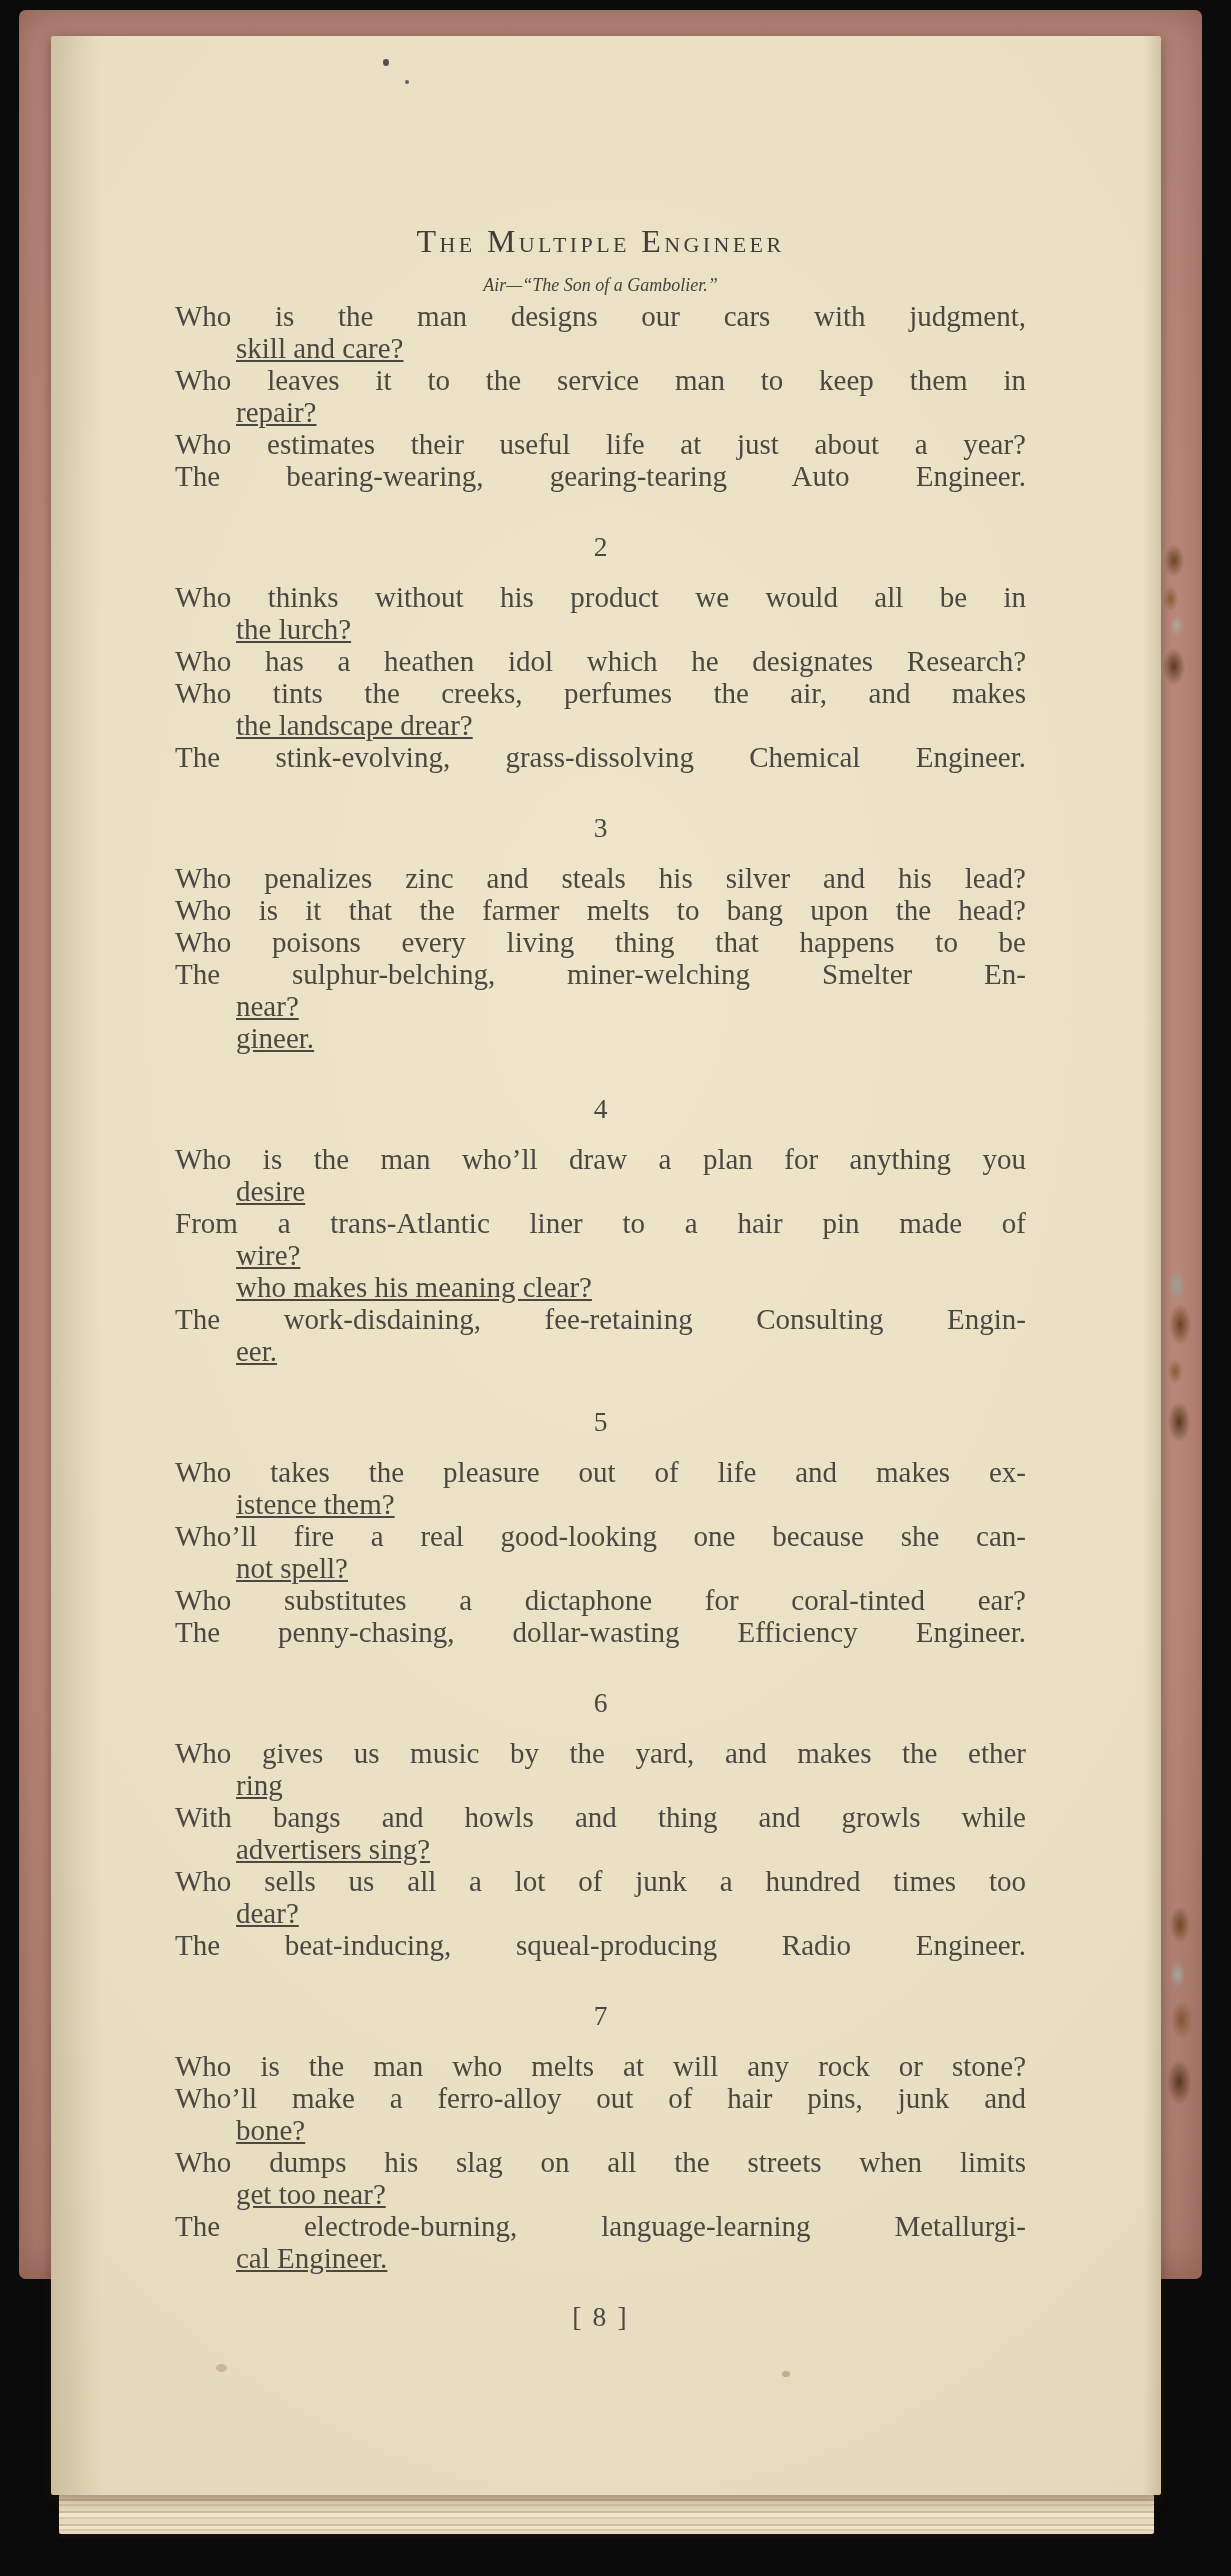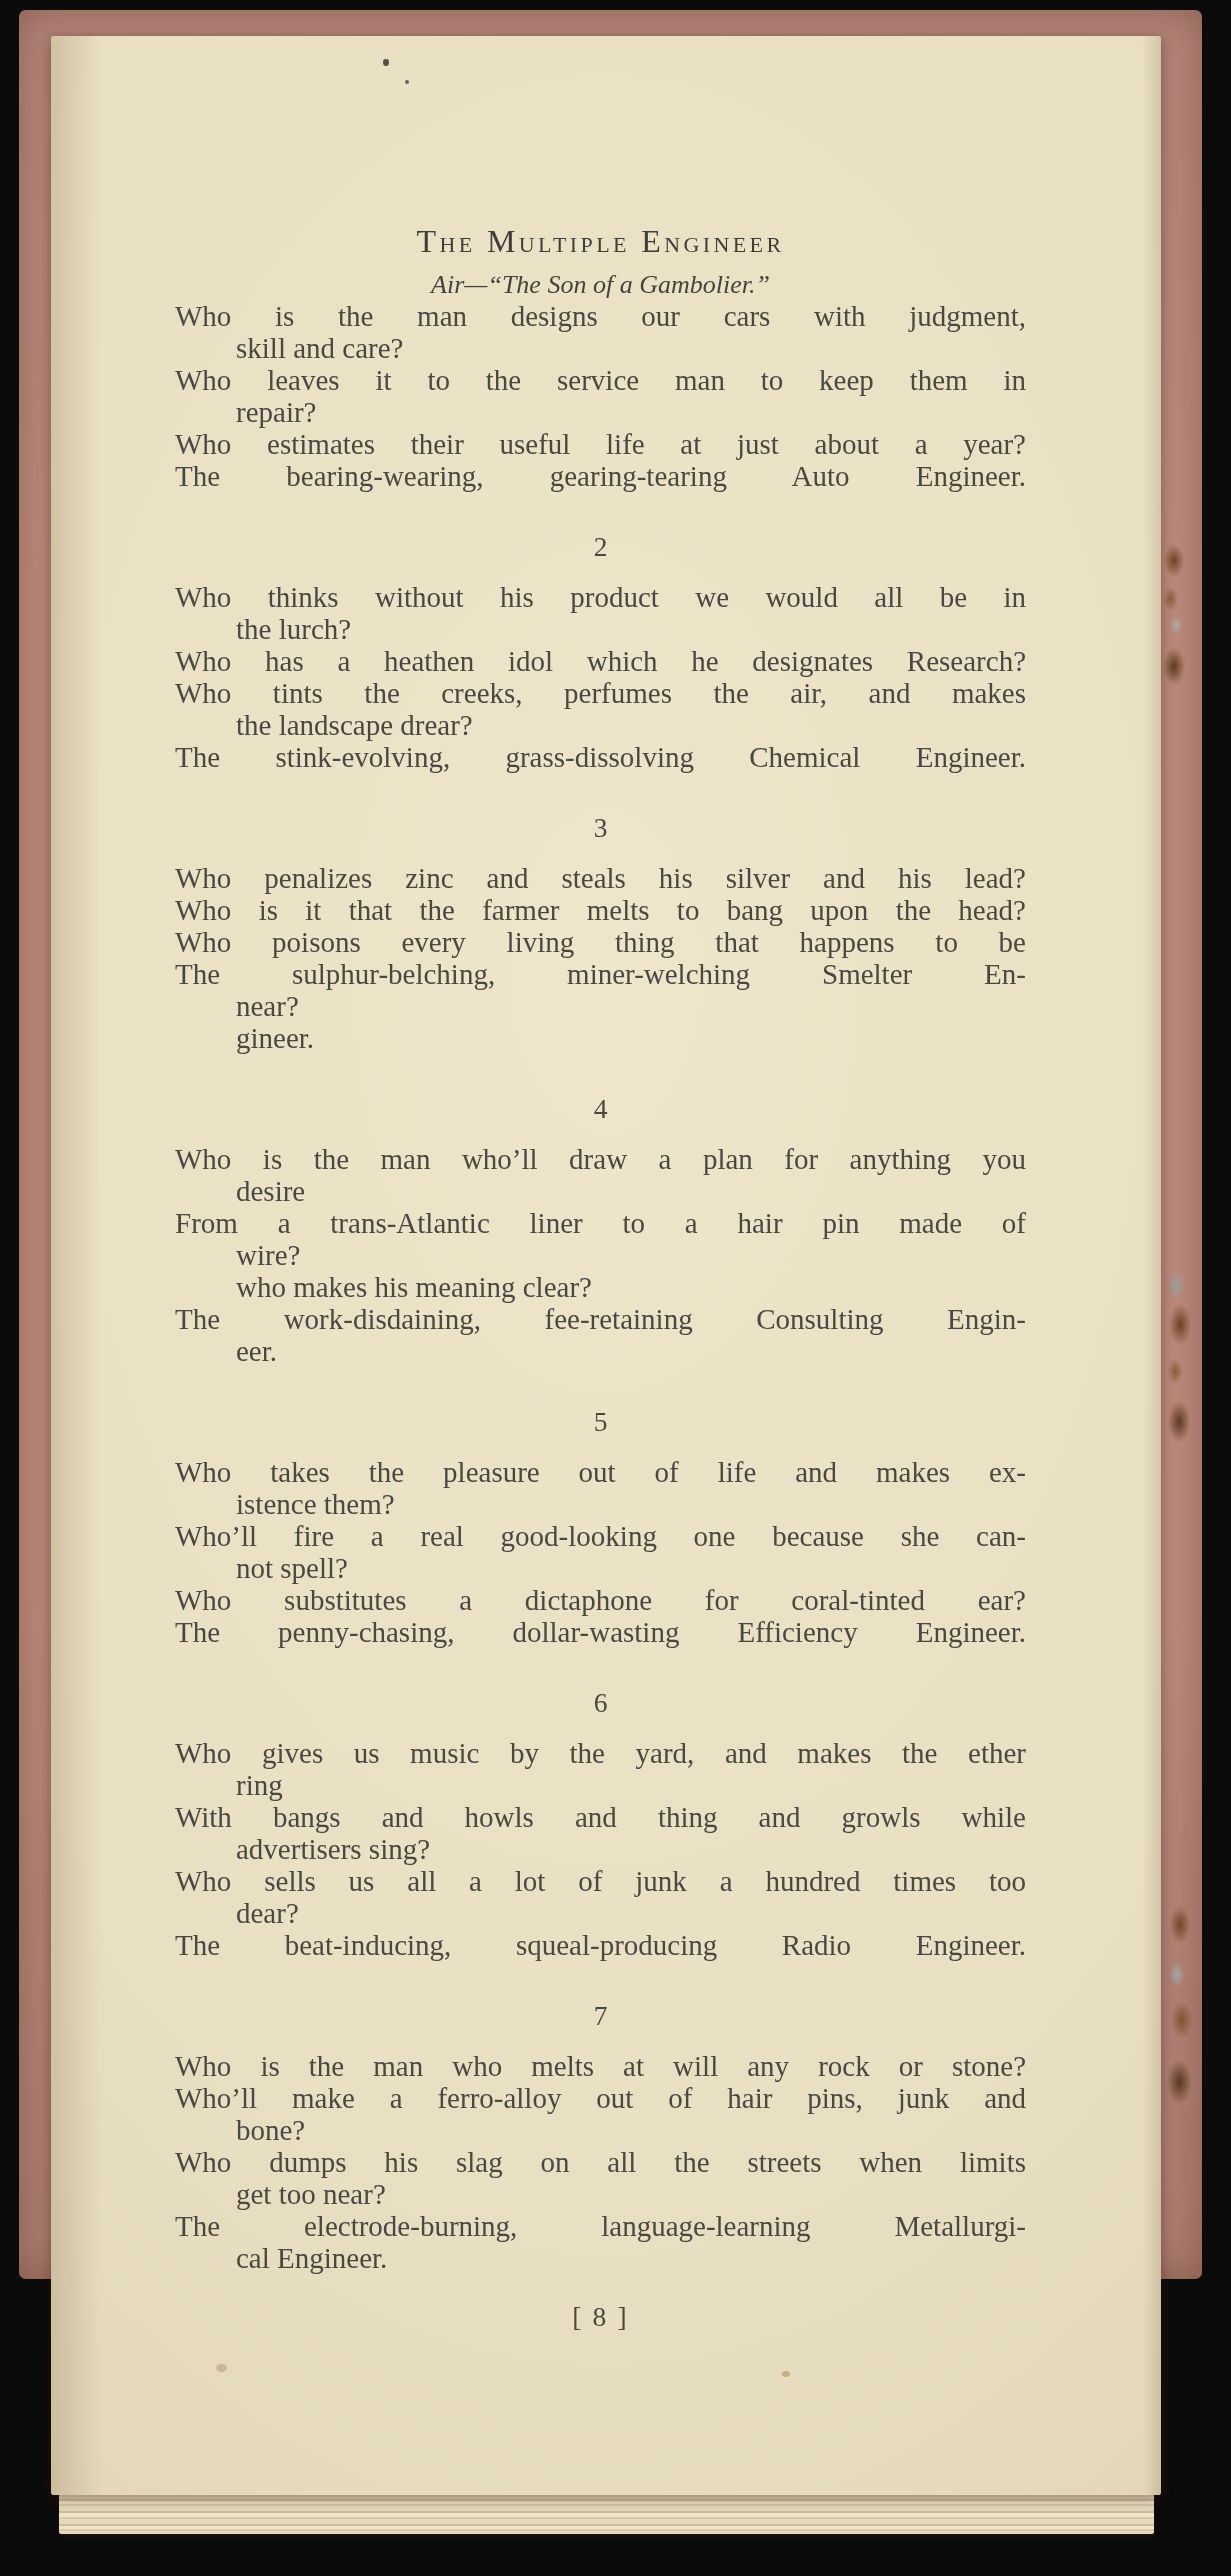--- a/index.html
+++ b/index.html
@@ -47,28 +47,28 @@
   .content { position: absolute; left: 124px; right: 135px; top: 0; padding-top: 187px; color: var(--ink, #4b4842); }
 
   .title {
     margin: 0; text-align: center;
     font-variant: small-caps; font-weight: normal;
     font-size: 32px; line-height: 36px; letter-spacing: 3.4px;
     color: #403e39;
   }
   .subtitle {
     margin-top: 11px; text-align: center;
-    font-style: italic; font-size: 26px; line-height: 30px;
+    font-style: italic; font-size: 18px; line-height: 30px;
     color: #45433e;
   }
 
   .verses { font-size: 29px; }
   .line { line-height: 32px; }
   .line.just { text-align: justify; text-align-last: justify; -moz-text-align-last: justify; }
-  .line.indent { padding-left: 61px; }
+  .line.indent { padding-left: 61px; text-decoration: underline; }
   .verse-number { text-align: center; font-size: 27.5px; line-height: 32px; margin: 39px 0 18px; }
 
   .page-number { text-align: center; font-size: 27.5px; line-height: 32px; margin-top: 27.5px; letter-spacing: 2.1px; }
 
   .speck { position: absolute; border-radius: 50%; }
   .speck.s1 { left: 332px; top: 23.4px; width: 5.5px; height: 6.9px; background: #55514a; }
   .speck.s2 { left: 354px; top: 44px; width: 4.1px; height: 4.1px; background: #66625a; }
   .speck.s3 { left: 165px; top: 2328px; width: 11px; height: 8.3px; background: #cab795; filter: blur(0.7px); }
   .speck.s4 { left: 731px; top: 2335px; width: 8.3px; height: 6.9px; background: #c6ae85; filter: blur(0.7px); }
 

